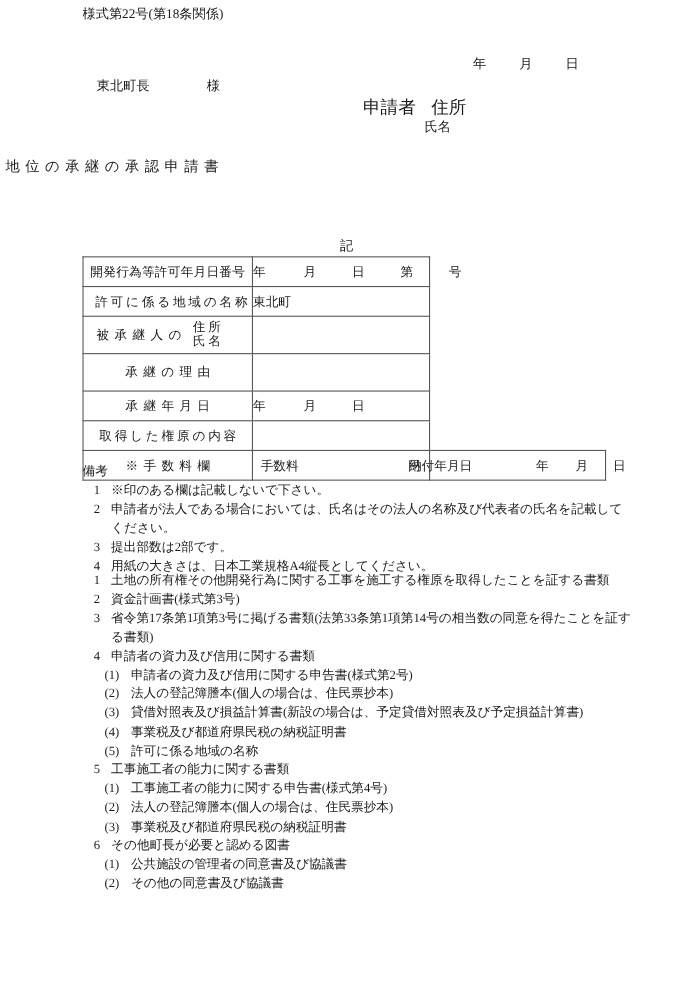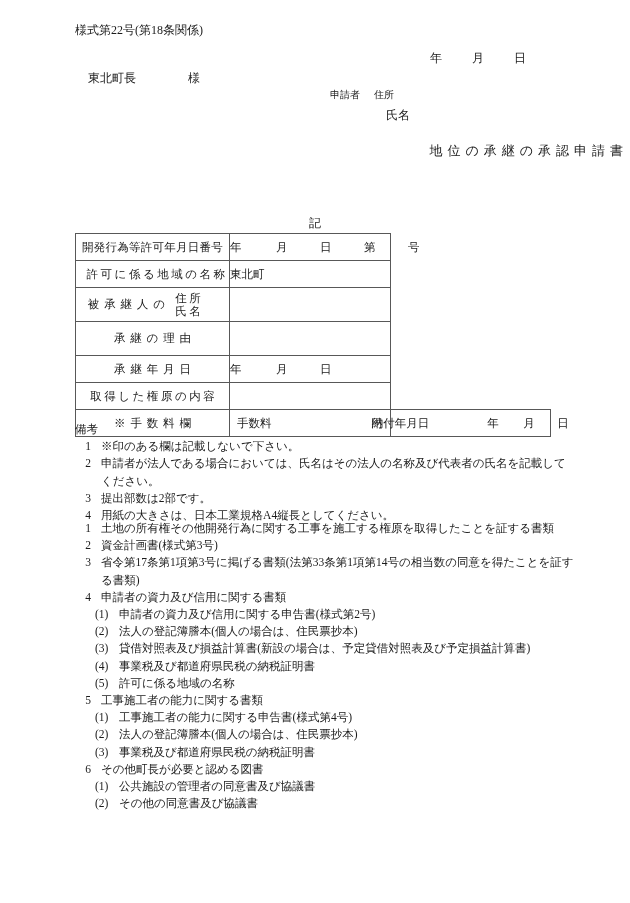--- a/index.html
+++ b/index.html
@@ -20,21 +20,21 @@
     position: absolute;
     left: 0; top: 0;
     width: 630px;
     height: 903px;
   }
 
   
   .form-no {
     position: absolute;
     left: 75px;
-    top: 22px;
+    top: 4px;
     font-size: 12px;
     white-space: nowrap;
   }
   .date-line {
     position: absolute;
     left: 430px;
     top: 50px;
     font-size: 12px;
     white-space: nowrap;
   }
@@ -51,40 +51,40 @@
   }
   .addressee .sama {
     display: inline-block;
     margin-left: 52px;
   }
 
   .applicant {
     position: absolute;
     left: 330px;
     top: 88px;
-    font-size: 10px;
+    font-size: 16px;
     white-space: nowrap;
   }
   .applicant .a-label { display: inline-block; }
   .applicant .a-addr  { display: inline-block; margin-left: 14px; }
   .applicant-name {
     position: absolute;
     left: 386px;
     top: 107px;
     font-size: 12px;
     white-space: nowrap;
   }
 
   
   .doc-title {
     position: absolute;
     left: 0;
     top: 142px;
     width: 628px;
-    text-align: right;
+    text-align: left;
     font-size: 13px;
     letter-spacing: 5px;
     text-indent: 5px;
   }
 
   
   .body-para {
     position: absolute;
     left: 75px;
     top: 178px;

